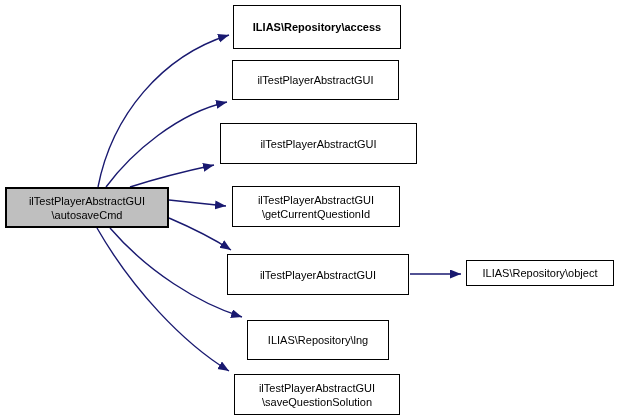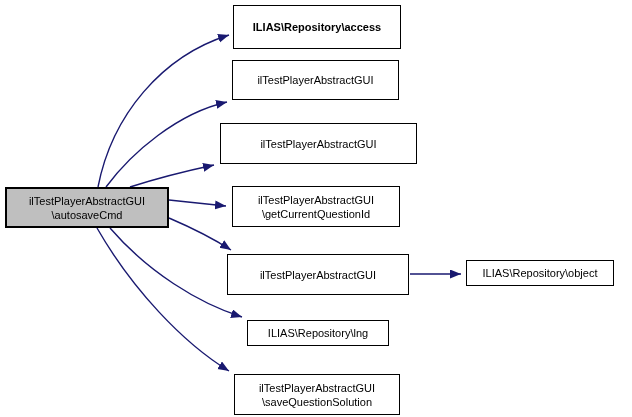--- a/index.html
+++ b/index.html
@@ -44,21 +44,21 @@
     cursor: default;
   }
   
   #n-autosavecmd        { left: 5px;   top: 187px; width: 164px; height: 41px; }
   #n-access             { left: 233px; top: 5px;   width: 168px; height: 44px; font-weight: bold; }
   #n-cansaveresult      { left: 232px; top: 60px;  width: 167px; height: 40px; }
   #n-getanswerchanged   { left: 220px; top: 123px; width: 197px; height: 41px; }
   #n-getcurrentquestion { left: 232px; top: 186px; width: 168px; height: 41px; }
   #n-isparticipants     { left: 227px; top: 254px; width: 182px; height: 41px; }
   #n-object             { left: 466px; top: 260px; width: 148px; height: 26px; }
-  #n-lng                { left: 247px; top: 320px; width: 142px; height: 26px; text-align: center; }
+  #n-lng                { left: 247px; top: 320px; width: 142px; height: 40px; text-align: center; }
   #n-savequestionsol    { left: 234px; top: 374px; width: 166px; height: 41px; }
 </style>
 </head>
 <body>
 
 <div id="canvas">
 
   <svg id="edges" width="632" height="417" viewBox="0 0 632 417" xmlns="http://www.w3.org/2000/svg">
     <defs>
       <marker id="ah" markerUnits="userSpaceOnUse" markerWidth="12" markerHeight="10" refX="11" refY="4.5" orient="auto">

